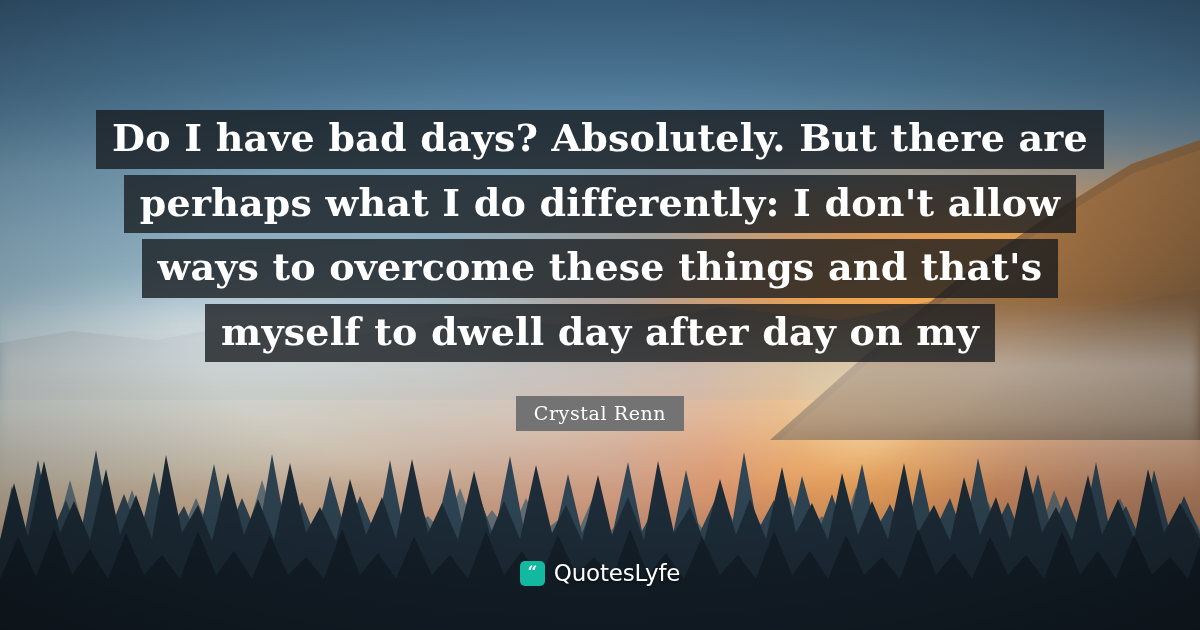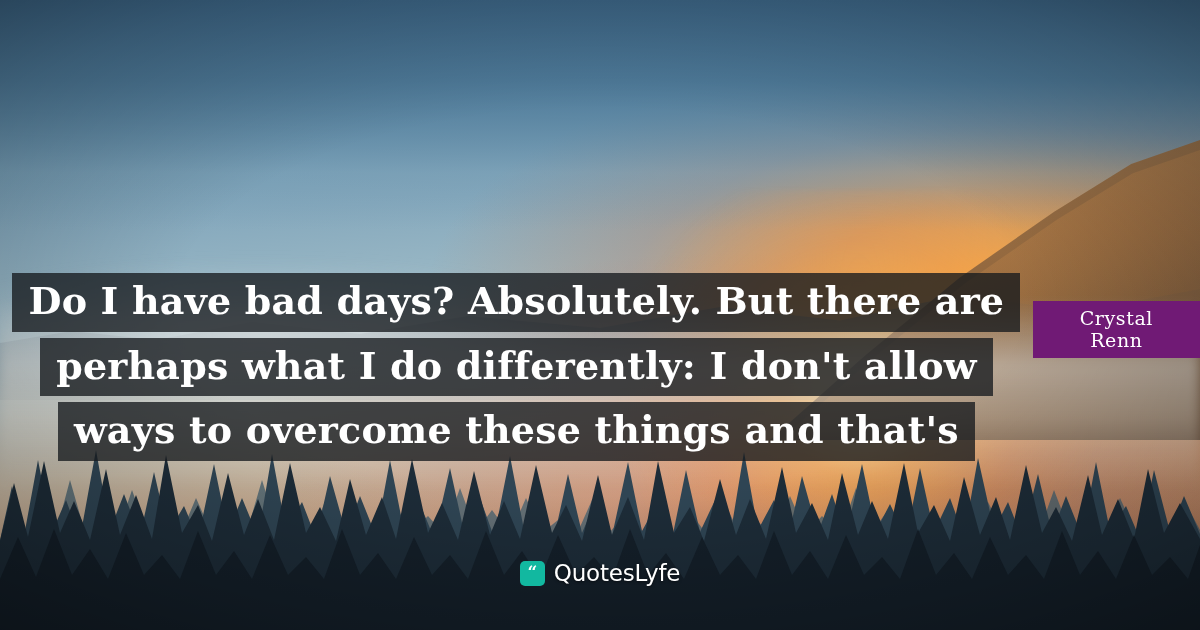--- a/index.html
+++ b/index.html
@@ -106,21 +106,21 @@
     position: absolute;
     inset: 0;
     background: radial-gradient(ellipse 78% 68% at 50% 48%, rgba(0,0,0,0) 45%, rgba(0,0,0,0.22) 80%, rgba(0,0,0,0.38) 100%);
   }
 
   
   .content {
     position: absolute;
     inset: 0;
     display: flex;
-    flex-direction: row;
+    flex-direction: column;
     align-items: center;
   }
   .quote-block {
     margin-top: 110px;
     width: 1040px;
     text-align: center;
   }
   .quote-line {
     display: inline-block;
     background: rgba(22, 26, 30, 0.78);
@@ -133,21 +133,21 @@
     padding: 7px 16px 9px 16px;
     margin: 0 0 6px 0;
     white-space: nowrap;
   }
   .author-wrap {
     margin-top: 28px;
     text-align: center;
   }
   .author {
     display: inline-block;
-    background: #701a75;
+    background: #737373;
     color: #ffffff;
     font-family: "DejaVu Serif", "Liberation Serif", serif;
     font-size: 19px;
     letter-spacing: 0.6px;
     padding: 6px 18px 7px 18px;
   }
 
   
   .brand {
     position: absolute;
@@ -215,20 +215,21 @@
     </div>
 
     <div class="vignette"></div>
   </div>
 
   <div class="content">
     <div class="quote-block">
       <div><span class="quote-line">Do I have bad days? Absolutely. But there are</span></div>
       <div><span class="quote-line">perhaps what I do differently: I don't allow</span></div>
       <div><span class="quote-line">ways to overcome these things and that's</span></div>
+      <div><span class="quote-line">myself to dwell day after day on my</span></div>
     </div>
 
     <div class="author-wrap">
       <span class="author">Crystal Renn</span>
     </div>
   </div>
 
   <div class="brand">
     <span class="brand-mark">
       <span>“</span>

